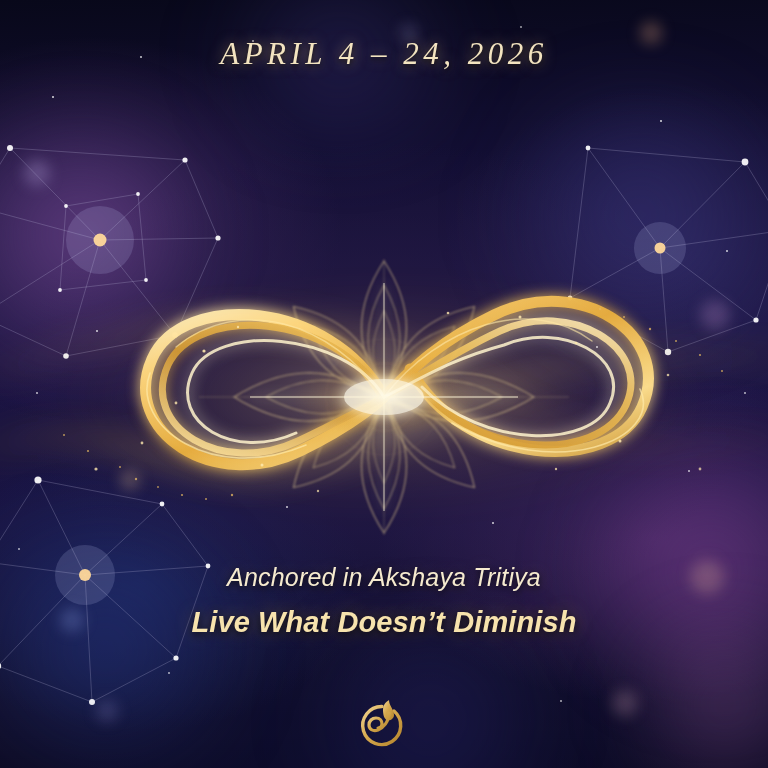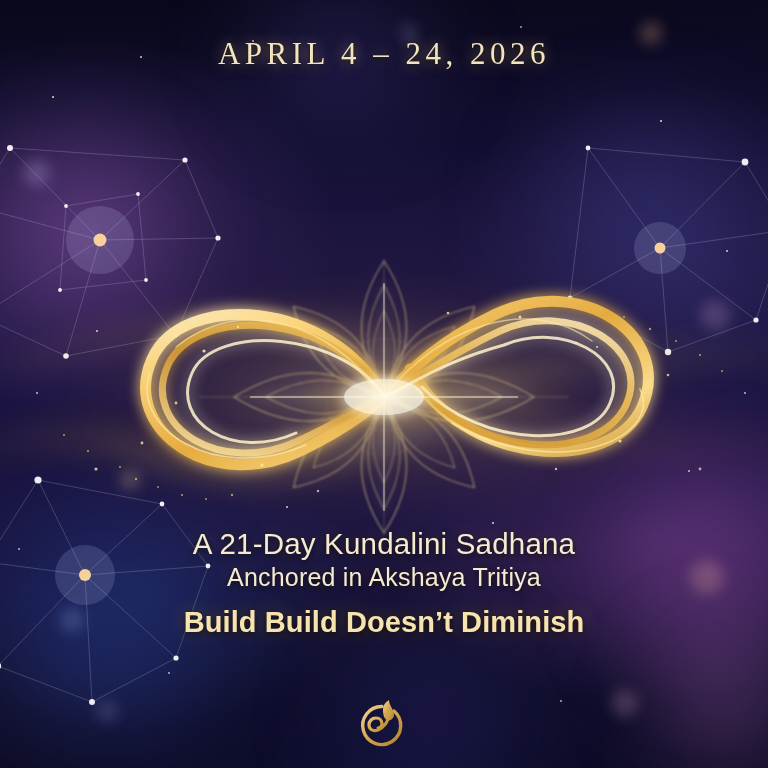--- a/index.html
+++ b/index.html
@@ -40,21 +40,21 @@
   .bokeh { position:absolute; border-radius:50%; filter:blur(7px); pointer-events:none; }
 
   
   #artwork {
     position:absolute; left:0; top:255px;
     width:768px; height:285px;
     pointer-events:none;
   }
 
   
-  .txt { position:absolute; width:100%; text-align:center; pointer-events:none; }
+  .txt { position:absolute; width:100%; text-align:center; pointer-events:none;font-style:italic; }
 
   #date-line {
     top:36px;
     font-family:"Liberation Serif", serif;
     font-size:31px;
     letter-spacing:4.5px;
     color:#f3e4c0;
     text-shadow:0 0 14px rgba(255,214,140,.55), 0 2px 5px rgba(0,0,0,.85);
   }
 
@@ -377,25 +377,24 @@
   <div class="star" style="left:18px;  top:548px; width:1.5px; height:1.5px; opacity:.6;"></div>
 
   <div class="txt" id="date-line">APRIL 4 – 24, 2026</div>
 
   <div class="txt" id="title-block">
     <div class="title-line t2">PROSPERITY</div>
     <div class="title-line t1">THE INFINITE</div>
     <div class="title-line t3">PROTOCOL</div>
   </div>
 
-  <div class="txt" id="sub1">A 21-Day Kundalini Sadhana</div>
 
   <div class="txt" id="sub2">Anchored in Akshaya Tritiya</div>
 
-  <div class="txt" id="tag1">Build Build Doesn’t Diminish</div>
+  <div class="txt" id="tag1">Live What Doesn’t Diminish</div>
 
 
   <svg id="logo" viewBox="0 0 60 60">
     <defs>
       <linearGradient id="logoGrad" x1="0%" y1="0%" x2="100%" y2="100%">
         <stop offset="0%" stop-color="#f2d491"></stop>
         <stop offset="45%" stop-color="#d6a94f"></stop>
         <stop offset="100%" stop-color="#b4842c"></stop>
       </linearGradient>
     </defs>

